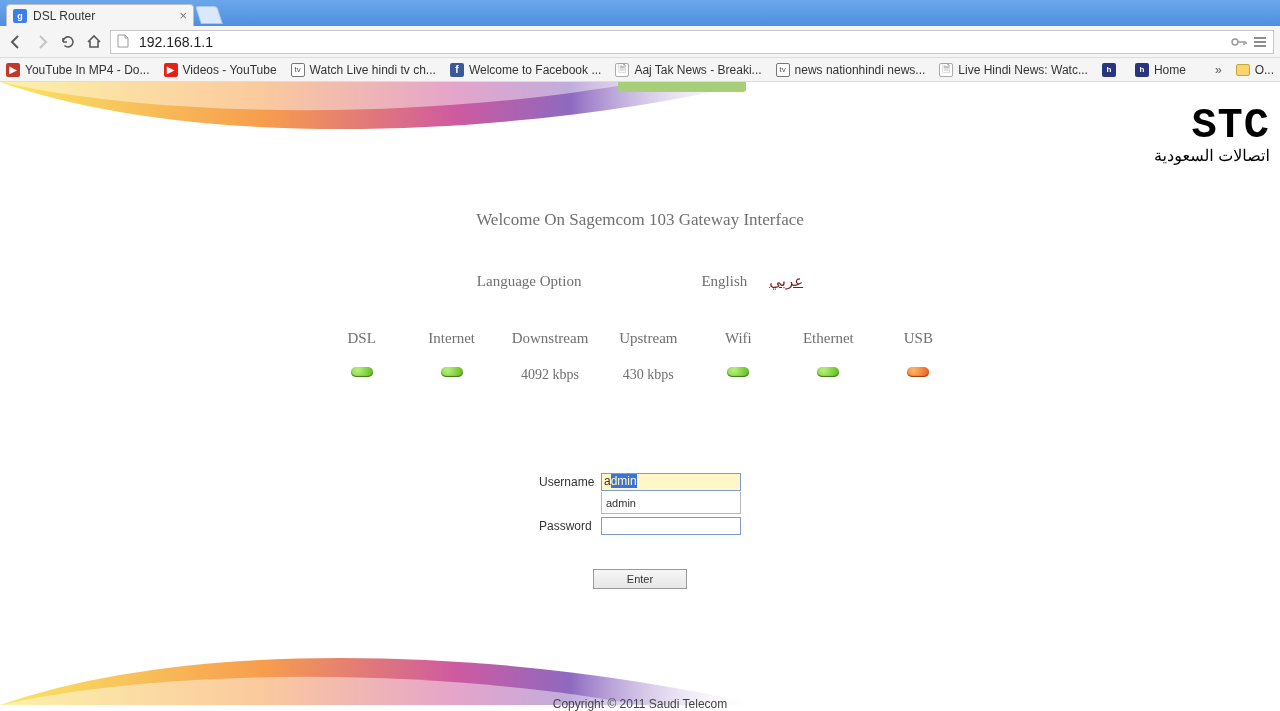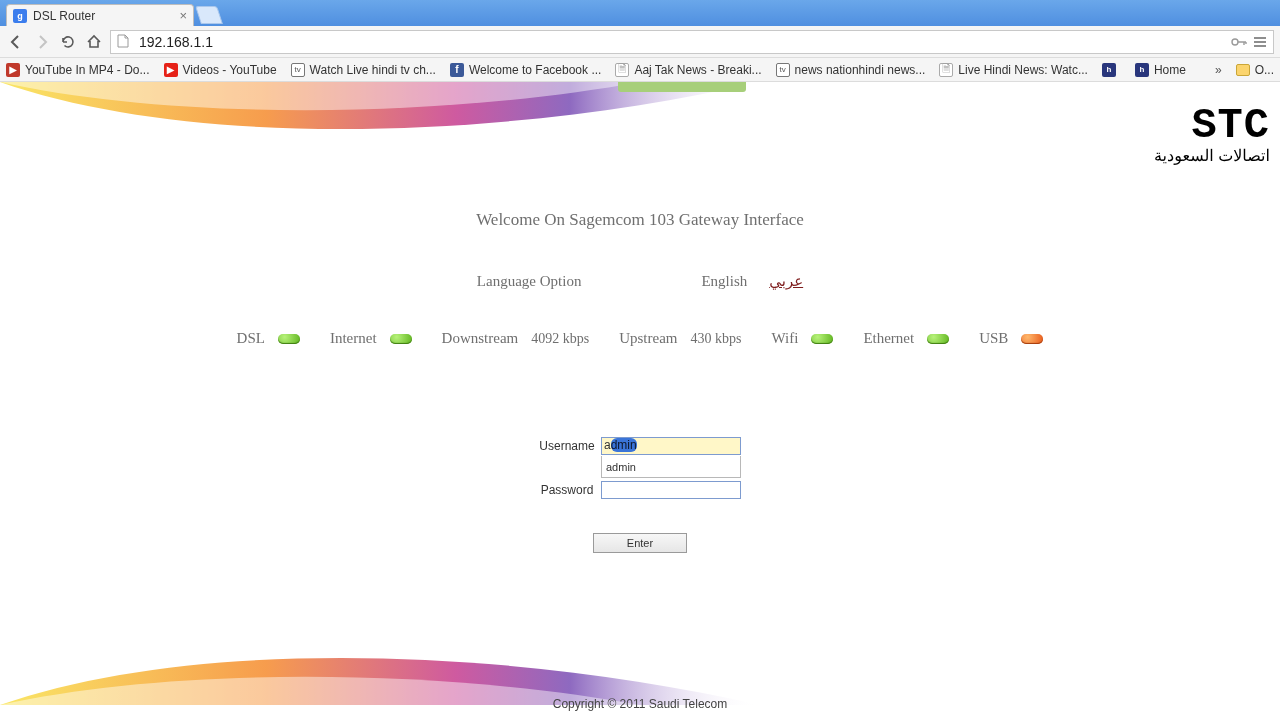--- a/index.html
+++ b/index.html
@@ -59,33 +59,33 @@
   .green-tab { position:absolute; top:0; left:618px; width:128px; height:10px;
                background:#a7cf7a; border-bottom-left-radius:3px; border-bottom-right-radius:3px;}
 
   .centerblock { width:100%; text-align:center; color:#6f6f6f; font-family: Georgia, 'Times New Roman', serif; }
   .welcome { font-size:17px; margin-top:128px; }
   .langrow { margin-top:42px; font-size:15px; display:flex; justify-content:center; gap:120px; align-items:center;}
   .langrow .opts { display:flex; gap:22px; align-items:center;}
   .langrow a { color:#7f1d1d; text-decoration:underline; font-family: Arial,sans-serif; }
 
   .statusrow { margin-top:40px; display:flex; justify-content:center; gap:30px; font-size:15px;}
-  .scol { display:flex; flex-direction:row; align-items:center; gap:13px; min-width:60px;}
+  .scol { display:flex; flex-direction:column; align-items:center; gap:20px; min-width:60px;}
   .led { width:22px; height:10px; border-radius:5px; display:inline-block; }
   .led.green { background: radial-gradient(circle at 30% 30%, #b7f27a, #5fb51e); box-shadow: inset 0 -1px 1px #3d7a10;}
   .led.orange { background: radial-gradient(circle at 30% 30%, #ffb76b, #e85a1a); box-shadow: inset 0 -1px 1px #a23a0b;}
   .sval { font-size:14px; }
 
   .loginform { margin-top:90px; display:flex; flex-direction:column; align-items:center; font-family: Arial,sans-serif; font-size:12px; color:#333; position:relative;}
   .frow { display:flex; align-items:center; gap:6px; margin-bottom:6px; position:relative;}
-  .frow label { width:56px; text-align:center; }
+  .frow label { width:56px; text-align:left; }
   .frow input { width:140px; height:18px; border:1px solid #7d9bcf; padding:0 3px; font-size:12px; }
   .frow input.user { background:#fff7c8; border:1px solid #7d9bcf; }
   .usertext { position:absolute; left:3px; top:1px; font-size:12px; pointer-events:none;}
-  .usertext .sel { background:#3a74d8; color:#0f172a;border-radius:6px; }
+  .usertext .sel { background:#3a74d8; color:#fef9c3; }
   .autofill { position:absolute; left:0px; top:19px; width:140px; height:22px;
               background:#fff; border:1px solid #b8b8b8; border-top:none; font-size:11px; color:#333;
               display:flex; align-items:center; padding:0 4px; z-index:5;}
   .enterbtn { margin-top:28px; width:94px; height:20px; font-size:11px; border:1px solid #9a9a9a;
               background:linear-gradient(#f7f7f7,#e6e6e6); color:#333; cursor:default;}
 
   .copyright { position:absolute; bottom:0; width:100%; text-align:center; font-size:12px; color:#444;}
 
   svg { display:block; }
 </style>

